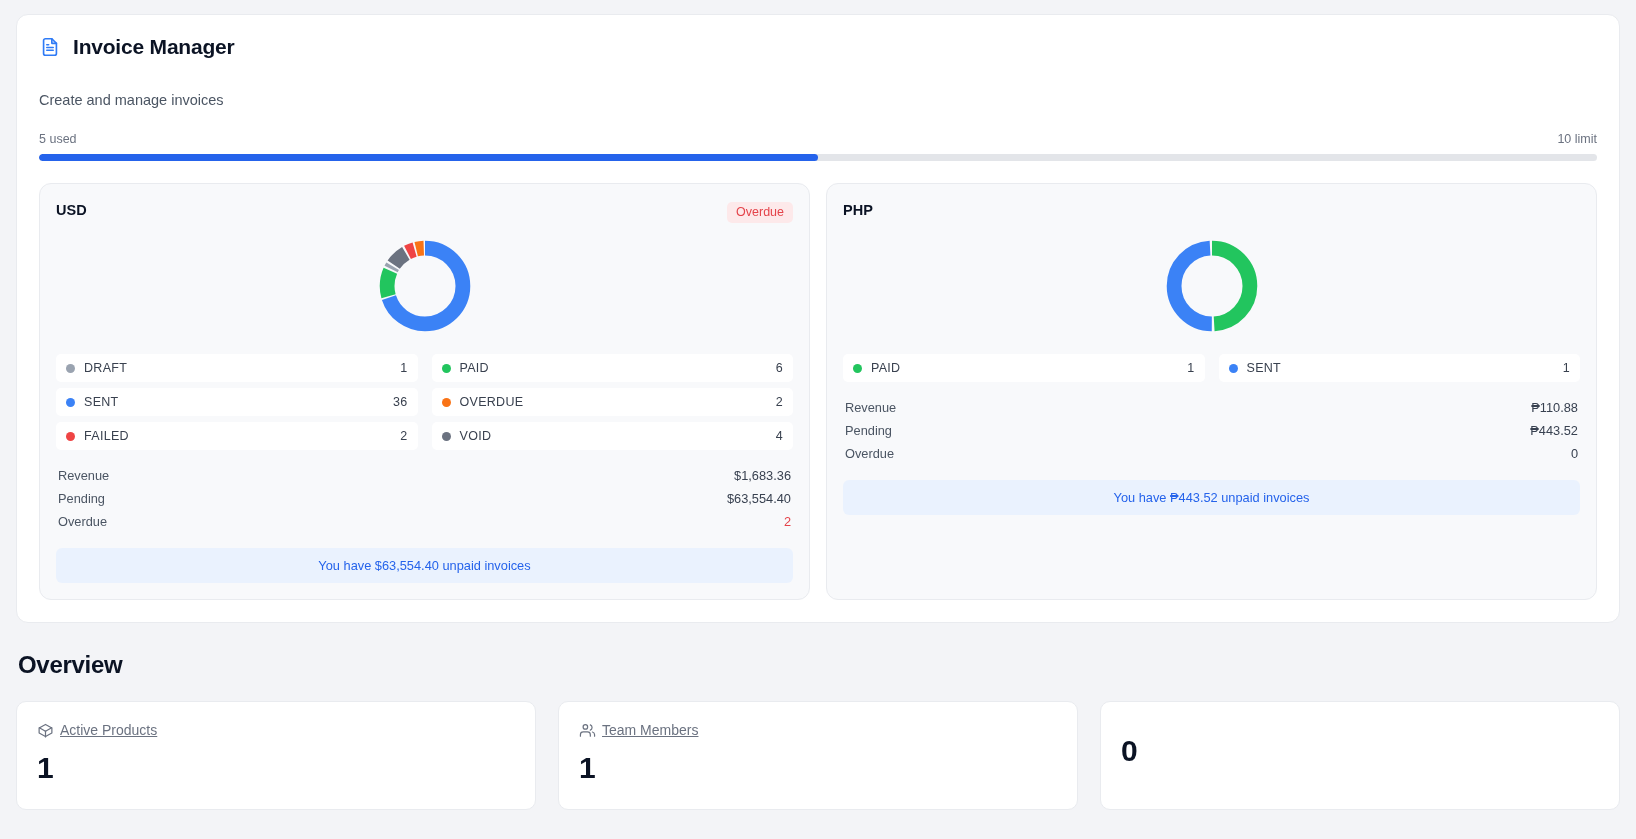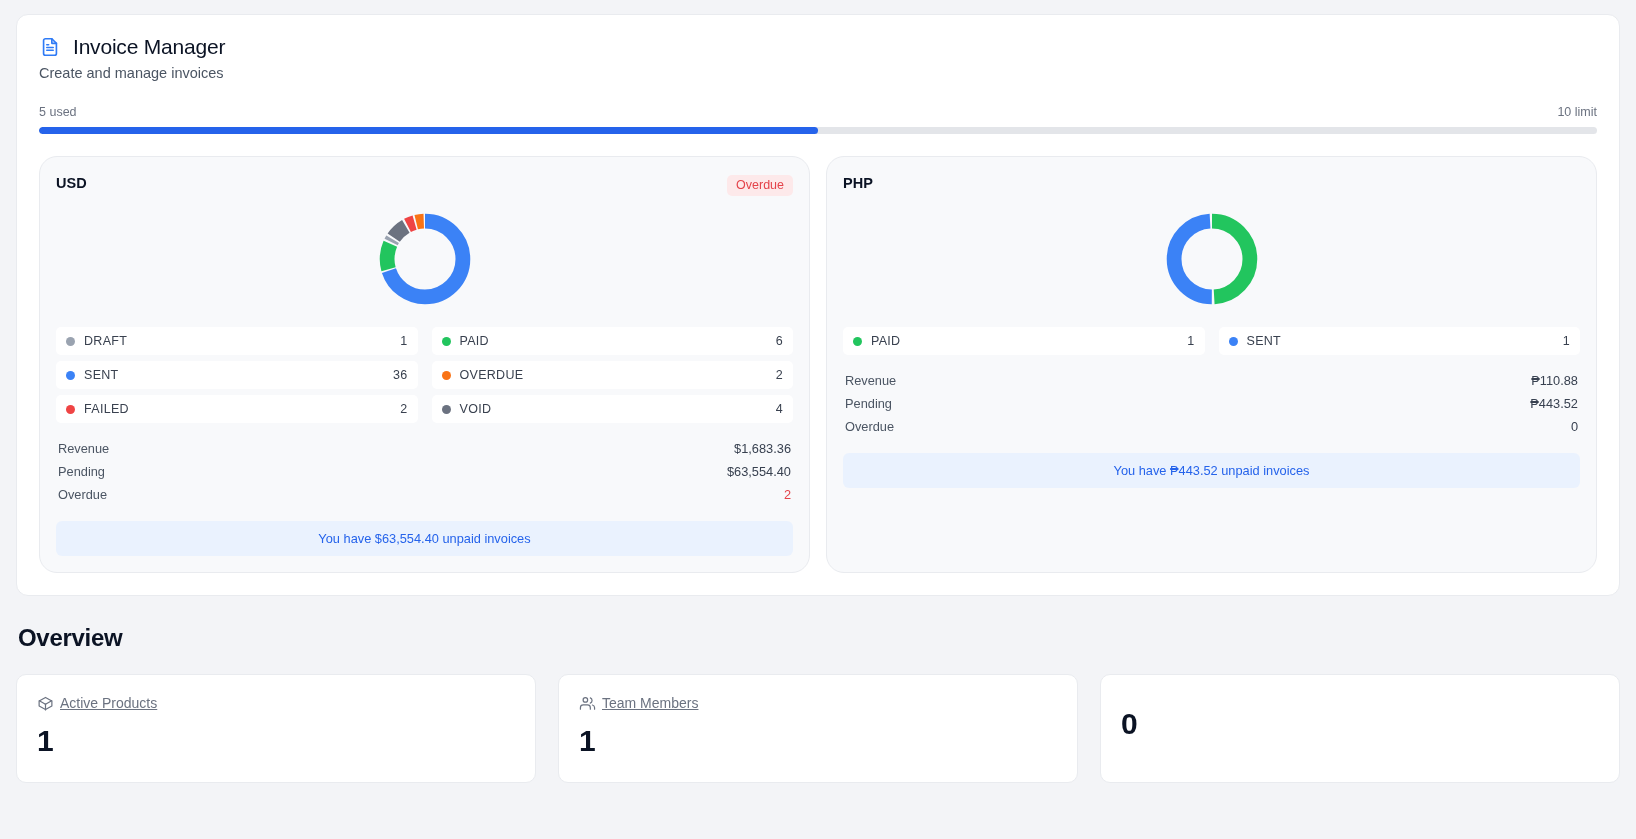--- a/index.html
+++ b/index.html
@@ -22,26 +22,26 @@
     padding: 20px 22px 22px 22px;
   }
   .panel-title-row {
     display: flex;
     align-items: center;
     gap: 12px;
   }
   .doc-icon { width: 22px; height: 24px; display: block; }
   .panel-title {
     font-size: 21px;
-    font-weight: normal;
+    font-weight: bold;
     color: #0b1324;
     letter-spacing: -0.2px;
   }
   .panel-sub {
-    margin-top: 6px;
+    margin-top: 33px;
     font-size: 14.5px;
     color: #4b5563;
   }
   .usage-row {
     margin-top: 24px;
     display: flex;
     justify-content: space-between;
     font-size: 12.5px;
     color: #6b7280;
   }
@@ -62,21 +62,21 @@
   
   .cards-row {
     margin-top: 22px;
     display: flex;
     gap: 16px;
   }
   .cur-card {
     flex: 1 1 0;
     background: #f8f9fb;
     border: 1px solid #e9ebef;
-    border-radius: 18px;
+    border-radius: 12px;
     padding: 18px 16px 16px 16px;
     display: flex;
     flex-direction: column;
   }
   .cur-head {
     display: flex;
     justify-content: space-between;
     align-items: flex-start;
     min-height: 22px;
   }

